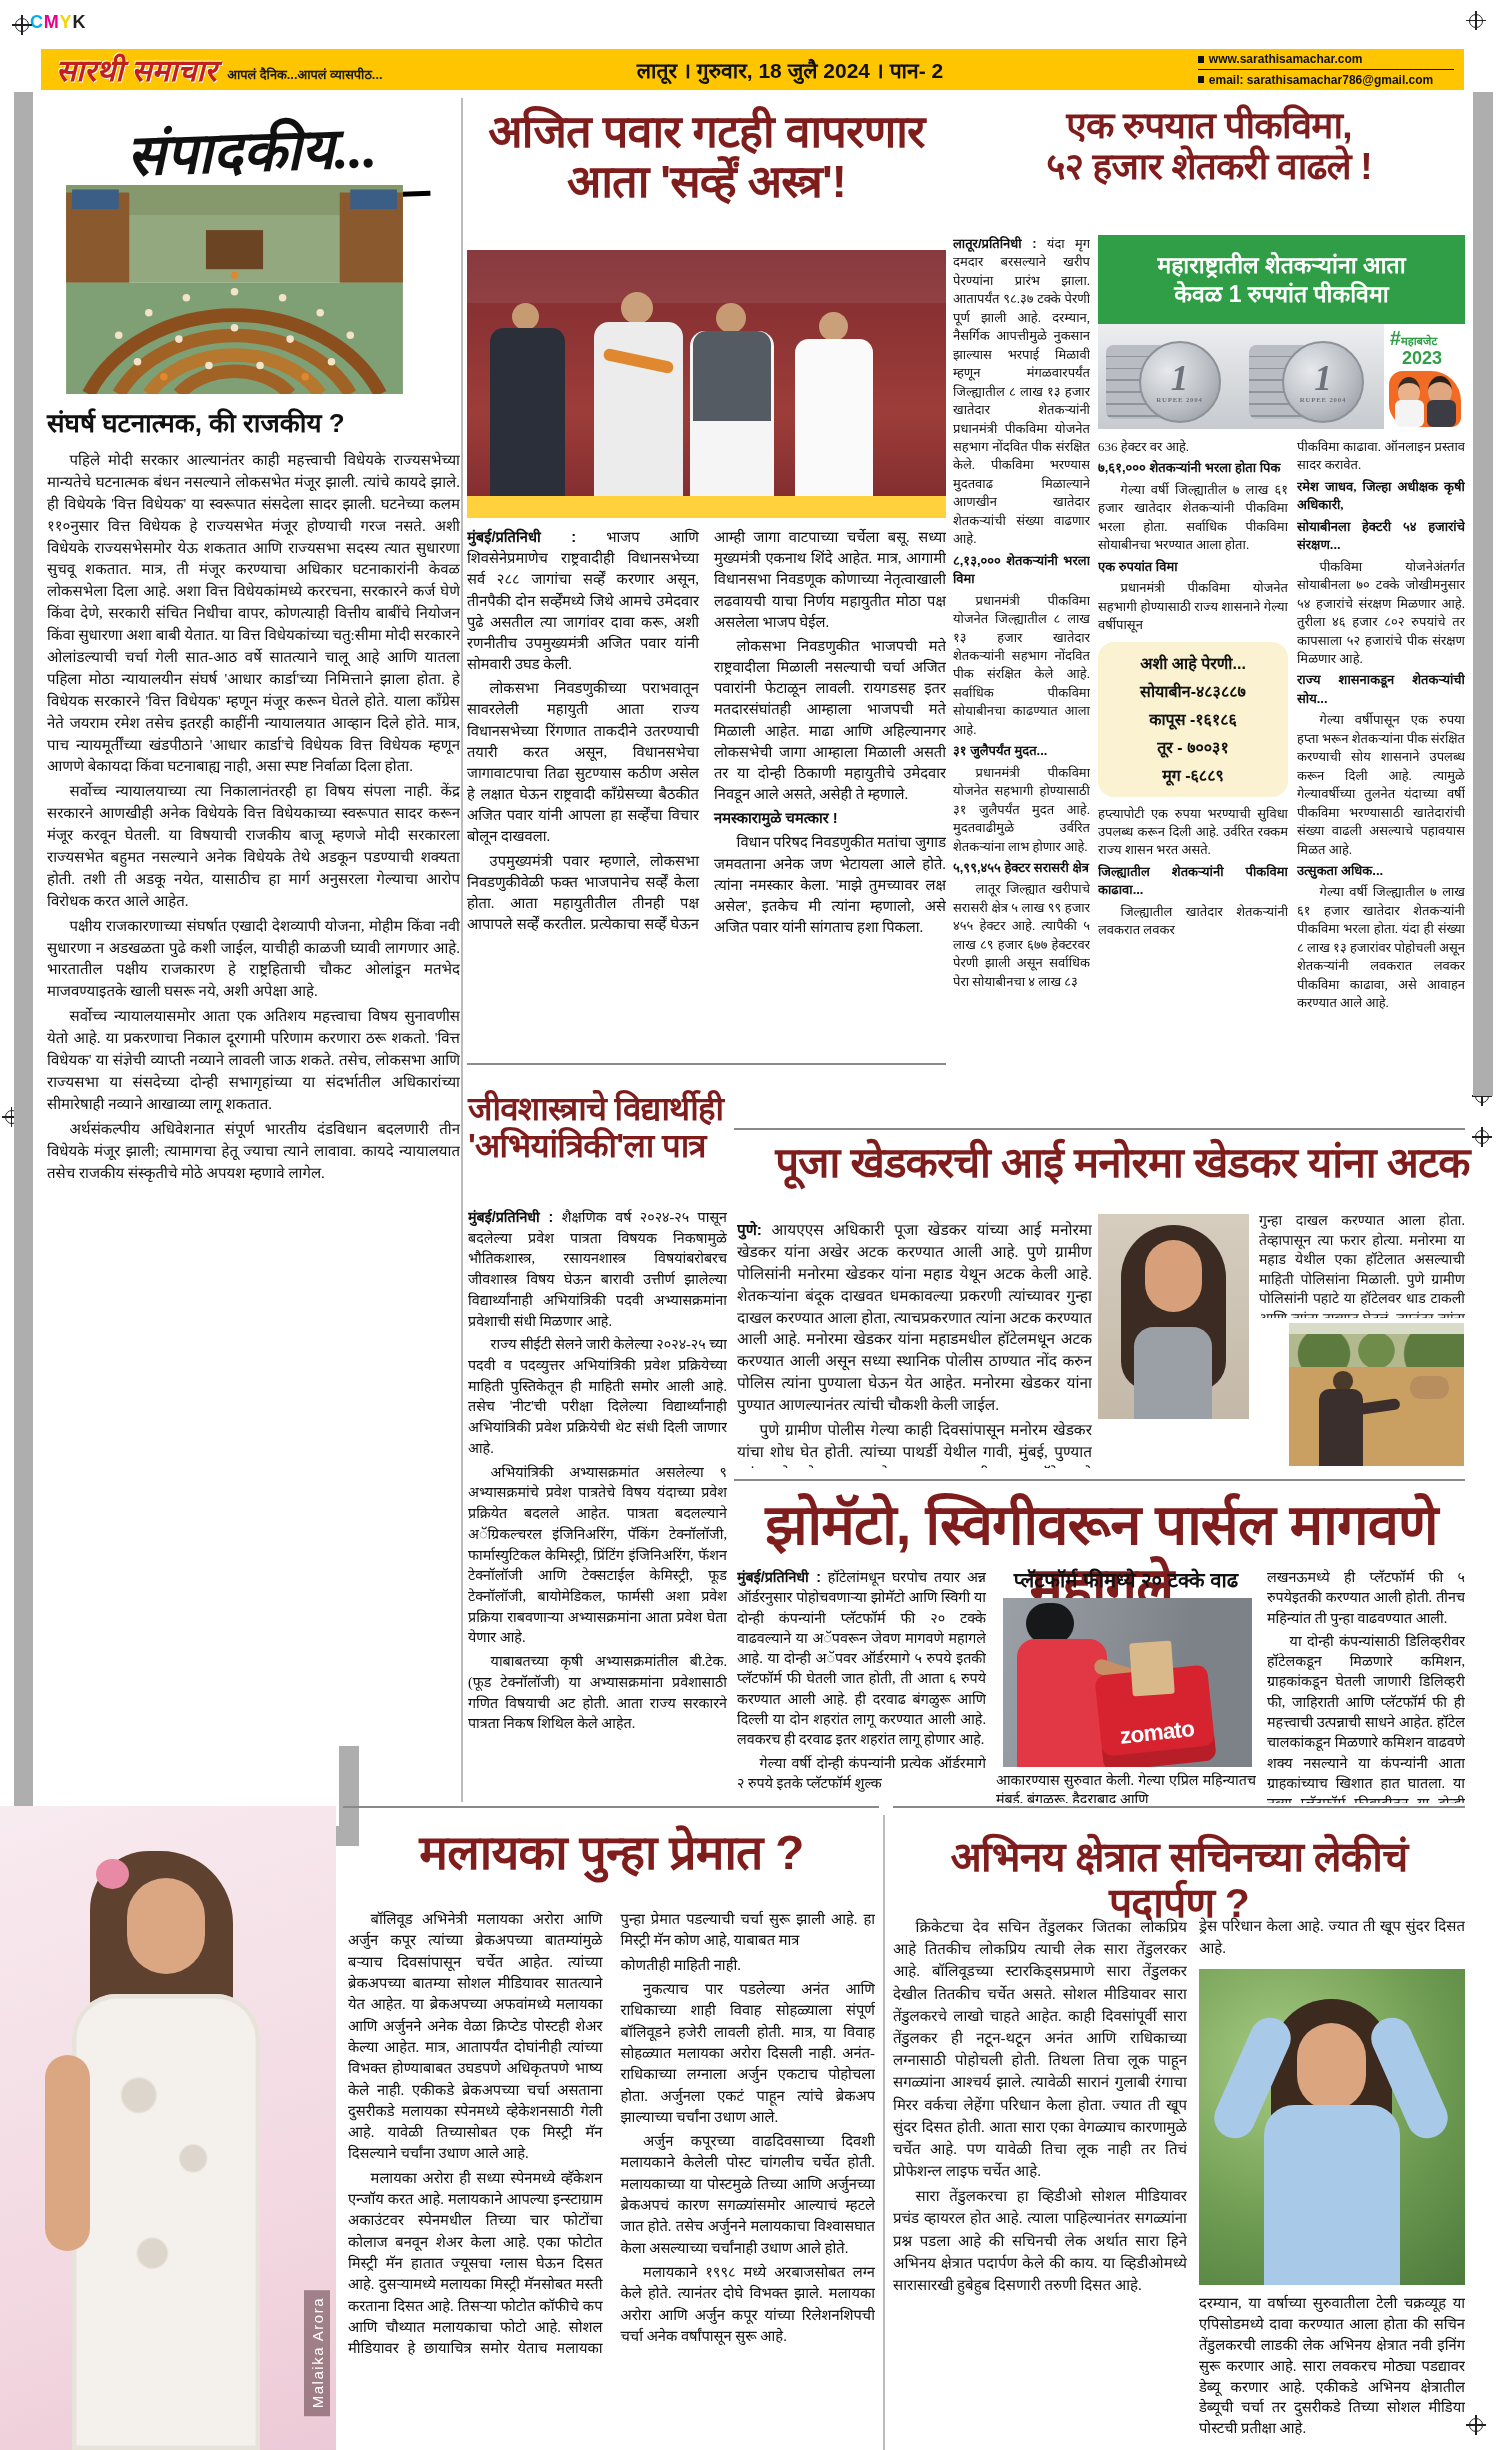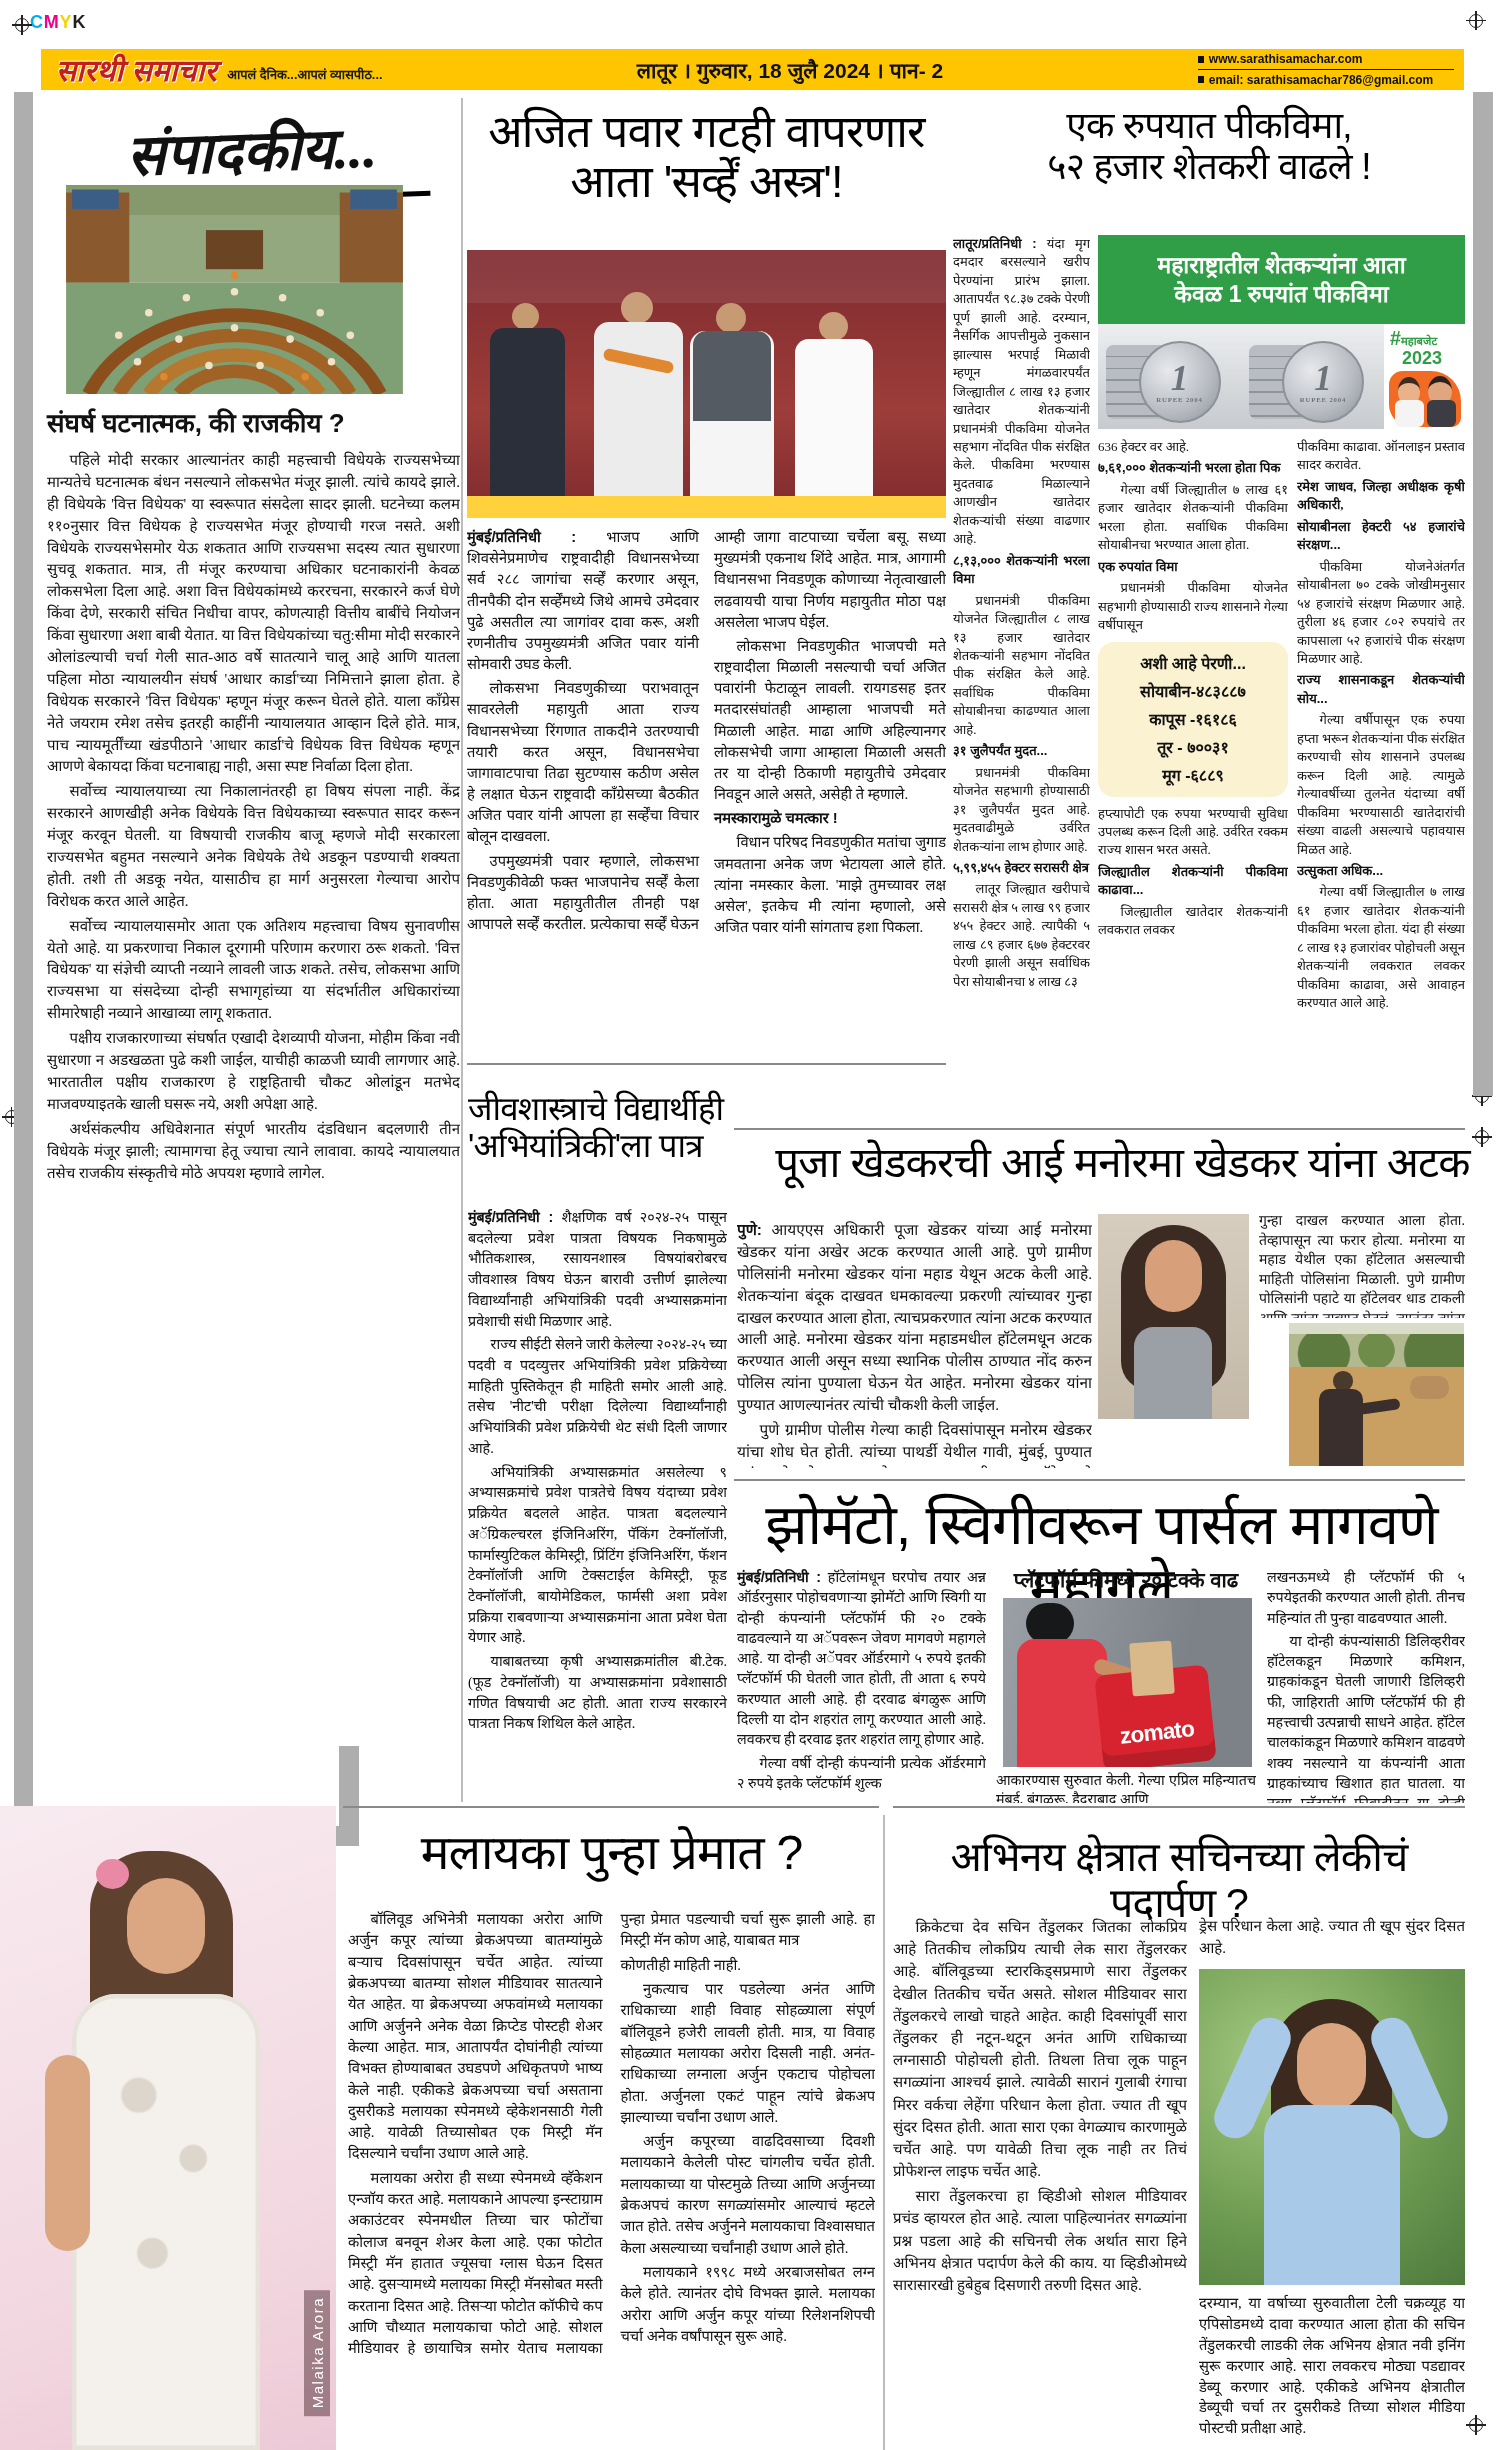--- a/index.html
+++ b/index.html
@@ -20,21 +20,21 @@
           display:flex;align-items:center;font-family:"Liberation Sans",sans-serif;margin-top:8px;}
   #banner .mast{margin-left:15px;font-size:30px;font-weight:900;color:#c2201f;
                 text-shadow:0.8px 0.8px 0 #fff,-0.8px -0.8px 0 #fff;font-style:italic;white-space:nowrap;}
   #banner .tag{font-size:12.8px;font-weight:bold;color:#1a1a1a;margin-left:10.5px;margin-top:9px;white-space:nowrap;}
   #banner .date{flex:1;text-align:center;font-size:21px;font-weight:900;color:#111;white-space:nowrap;}
   #banner .links{width:256px;margin-right:10.5px;font-size:12px;font-weight:bold;color:#111;}
   #banner .links .row{display:flex;align-items:center;gap:4.5px;white-space:nowrap;}
   #banner .links .sq{width:6.8px;height:6.8px;background:#111;display:inline-block;}
   #banner .links .sep{height:1.5px;background:#111;margin:2.3px 0;}
   
-  .hl{position:absolute;font-family:"Liberation Sans",sans-serif;font-weight:400;color:#000000;
+  .hl{position:absolute;font-family:"Liberation Sans",sans-serif;font-weight:700;color:#7f1d1d;
       text-align:center;line-height:1.12;letter-spacing:-0.8px;}
   .bt{position:absolute;text-align:justify;overflow:hidden;}
   .bt p{margin:0 0 3px 0;text-indent:22.6px;}
   .bt p.noind{text-indent:0;}
   .sub{font-family:"Liberation Sans",sans-serif;font-weight:bold;text-indent:0!important;margin:4.5px 0 1.5px 0;}
   b.dl{font-family:"Liberation Sans",sans-serif;}
   
   #ed-label{position:absolute;left:75px;top:110px;width:354px;text-align:center;
             font-size:57px;font-weight:900;font-style:italic;transform:rotate(-2deg);
             border-bottom:5.3px solid #000;padding-bottom:9px;}
@@ -146,22 +146,22 @@
           <circle cx="224" cy="120" r="5"></circle>
         </g>
     </svg>
   </div>
 
   <div id="ed-sub">संघर्ष घटनात्मक, की राजकीय ?</div>
 
   <div class="bt" style="left:47px;top:450px;width:413px;height:1274px;font-size:15px;line-height:1.46;">
     <p>पहिले मोदी सरकार आल्यानंतर काही महत्त्वाची विधेयके राज्यसभेच्या मान्यतेचे घटनात्मक बंधन नसल्याने लोकसभेत मंजूर झाली. त्यांचे कायदे झाले. ही विधेयके 'वित्त विधेयक' या स्वरूपात संसदेला सादर झाली. घटनेच्या कलम ११०नुसार वित्त विधेयक हे राज्यसभेत मंजूर होण्याची गरज नसते. अशी विधेयके राज्यसभेसमोर येऊ शकतात आणि राज्यसभा सदस्य त्यात सुधारणा सुचवू शकतात. मात्र, ती मंजूर करण्याचा अधिकार घटनाकारांनी केवळ लोकसभेला दिला आहे. अशा वित्त विधेयकांमध्ये कररचना, सरकारने कर्ज घेणे किंवा देणे, सरकारी संचित निधीचा वापर, कोणत्याही वित्तीय बाबींचे नियोजन किंवा सुधारणा अशा बाबी येतात. या वित्त विधेयकांच्या चतु:सीमा मोदी सरकारने ओलांडल्याची चर्चा गेली सात-आठ वर्षे सातत्याने चालू आहे आणि यातला पहिला मोठा न्यायालयीन संघर्ष 'आधार कार्डा'च्या निमित्ताने झाला होता. हे विधेयक सरकारने 'वित्त विधेयक' म्हणून मंजूर करून घेतले होते. याला काँग्रेस नेते जयराम रमेश तसेच इतरही काहींनी न्यायालयात आव्हान दिले होते. मात्र, पाच न्यायमूर्तींच्या खंडपीठाने 'आधार कार्डा'चे विधेयक वित्त विधेयक म्हणून आणणे बेकायदा किंवा घटनाबाह्य नाही, असा स्पष्ट निर्वाळा दिला होता.</p>
     <p>सर्वोच्च न्यायालयाच्या त्या निकालानंतरही हा विषय संपला नाही. केंद्र सरकारने आणखीही अनेक विधेयके वित्त विधेयकाच्या स्वरूपात सादर करून मंजूर करवून घेतली. या विषयाची राजकीय बाजू म्हणजे मोदी सरकारला राज्यसभेत बहुमत नसल्याने अनेक विधेयके तेथे अडकून पडण्याची शक्यता होती. तशी ती अडकू नयेत, यासाठीच हा मार्ग अनुसरला गेल्याचा आरोप विरोधक करत आले आहेत.</p>
+    <p>पक्षीय राजकारणाच्या संघर्षात एखादी देशव्यापी योजना, मोहीम किंवा नवी सुधारणा न अडखळता पुढे कशी जाईल, याचीही काळजी घ्यावी लागणार आहे. भारतातील पक्षीय राजकारण हे राष्ट्रहिताची चौकट ओलांडून मतभेद माजवण्याइतके खाली घसरू नये, अशी अपेक्षा आहे.</p>
     <p>सर्वोच्च न्यायालयासमोर आता एक अतिशय महत्त्वाचा विषय सुनावणीस येतो आहे. या प्रकरणाचा निकाल दूरगामी परिणाम करणारा ठरू शकतो. 'वित्त विधेयक' या संज्ञेची व्याप्ती नव्याने लावली जाऊ शकते. तसेच, लोकसभा आणि राज्यसभा या संसदेच्या दोन्ही सभागृहांच्या या संदर्भातील अधिकारांच्या सीमारेषाही नव्याने आखाव्या लागू शकतात.</p>
-    <p>पक्षीय राजकारणाच्या संघर्षात एखादी देशव्यापी योजना, मोहीम किंवा नवी सुधारणा न अडखळता पुढे कशी जाईल, याचीही काळजी घ्यावी लागणार आहे. भारतातील पक्षीय राजकारण हे राष्ट्रहिताची चौकट ओलांडून मतभेद माजवण्याइतके खाली घसरू नये, अशी अपेक्षा आहे.</p>
     <p>अर्थसंकल्पीय अधिवेशनात संपूर्ण भारतीय दंडविधान बदलणारी तीन विधेयके मंजूर झाली; त्यामागचा हेतू ज्याचा त्याने लावावा. कायदे न्यायालयात तसेच राजकीय संस्कृतीचे मोठे अपयश म्हणावे लागेल.</p>
   </div>
 
   <div class="rule-v" style="left:461px;top:98px;height:1704px;"></div>
 
   <div class="hl" style="left:467px;top:107px;width:479px;font-size:45px;">
     <div>अजित पवार गटही वापरणार</div>
     <div>आता 'सर्व्हें अस्त्र'!</div>
   </div>
 

